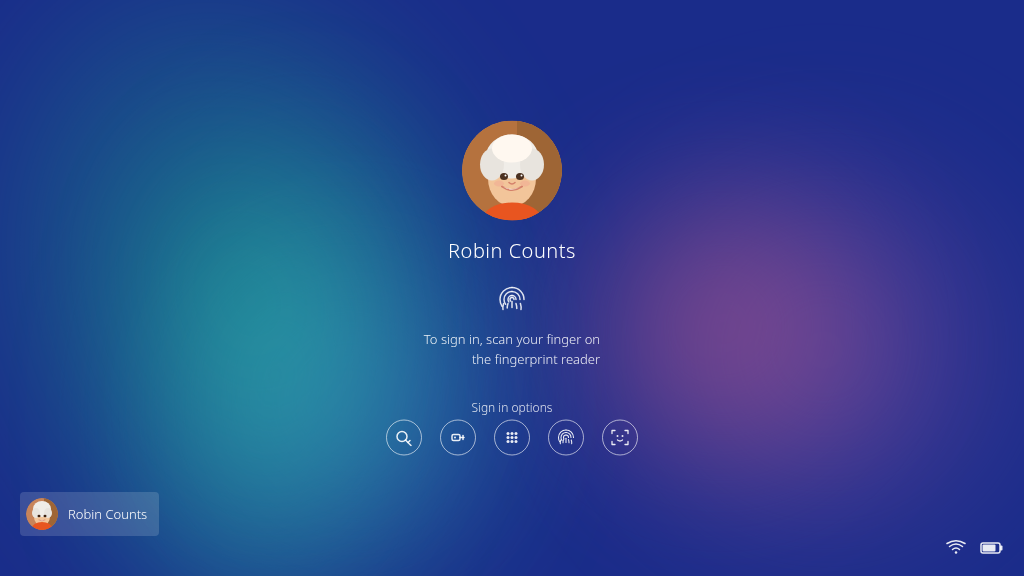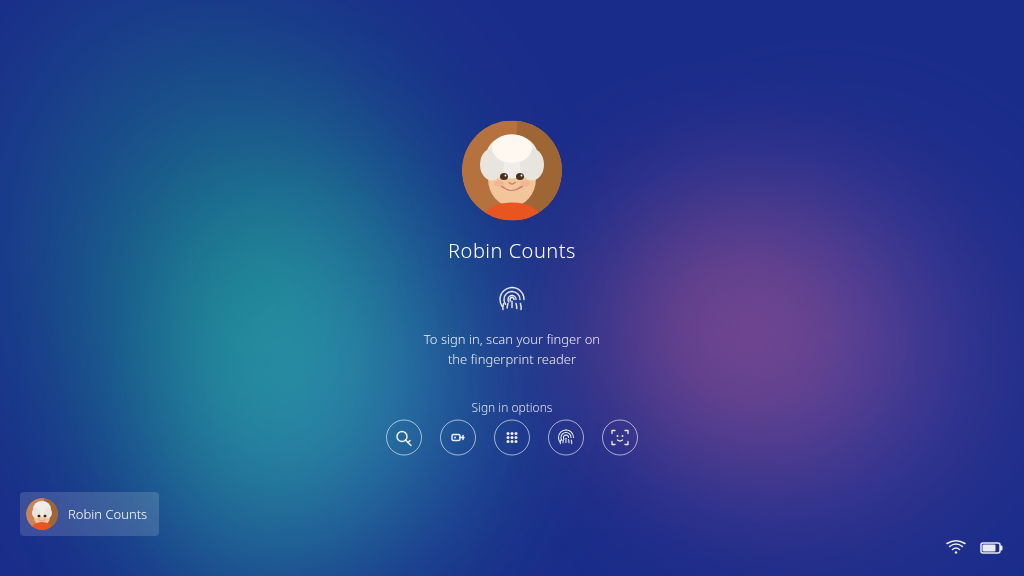--- a/index.html
+++ b/index.html
@@ -106,21 +106,21 @@
       font-size: 32px;
       color: rgba(255,255,255,0.85);
       margin-bottom: 10px;
       line-height: 1;
     }
 
     .signin-hint {
       color: rgba(255,255,255,0.9);
       font-size: 13px;
       font-weight: 300;
-      text-align: center;
+      text-align: right;
       line-height: 1.5;
       margin-bottom: 30px;
     }
 
     .signin-options-label {
       color: rgba(255,255,255,0.85);
       font-size: 12px;
       font-weight: 300;
       margin-bottom: 4px;
       text-align: center;

